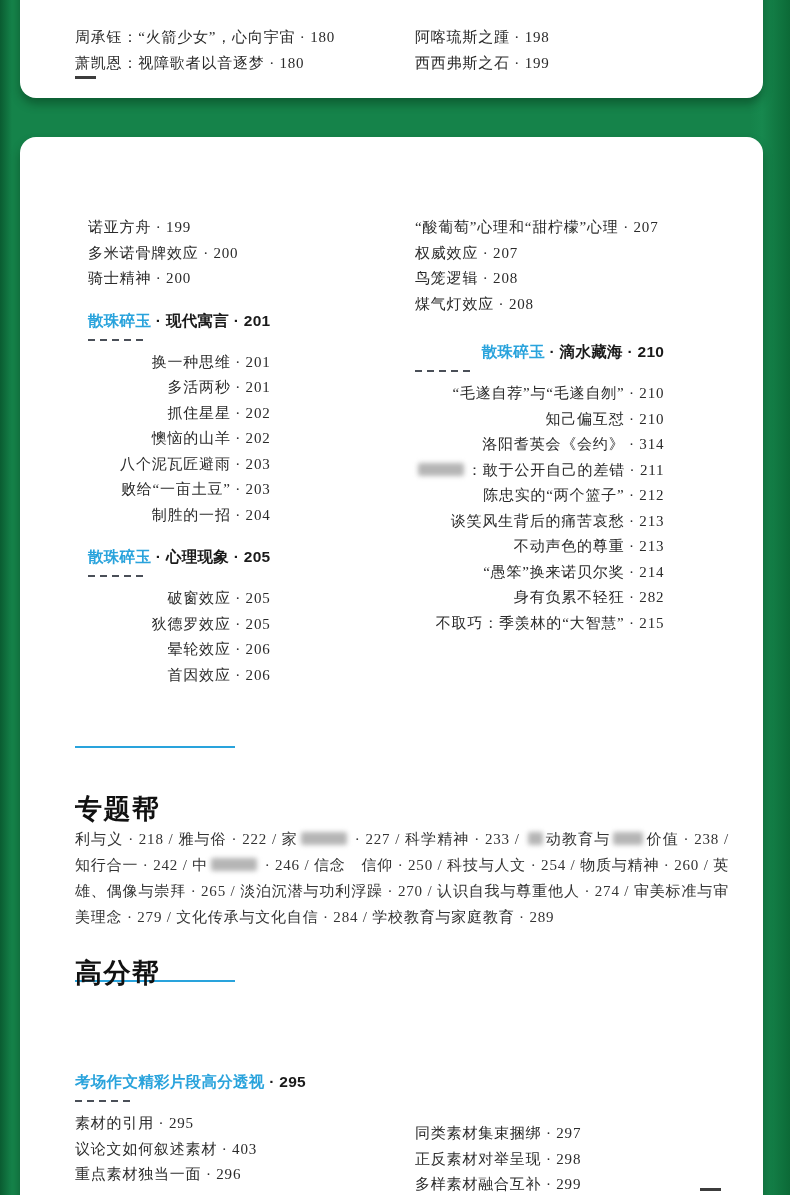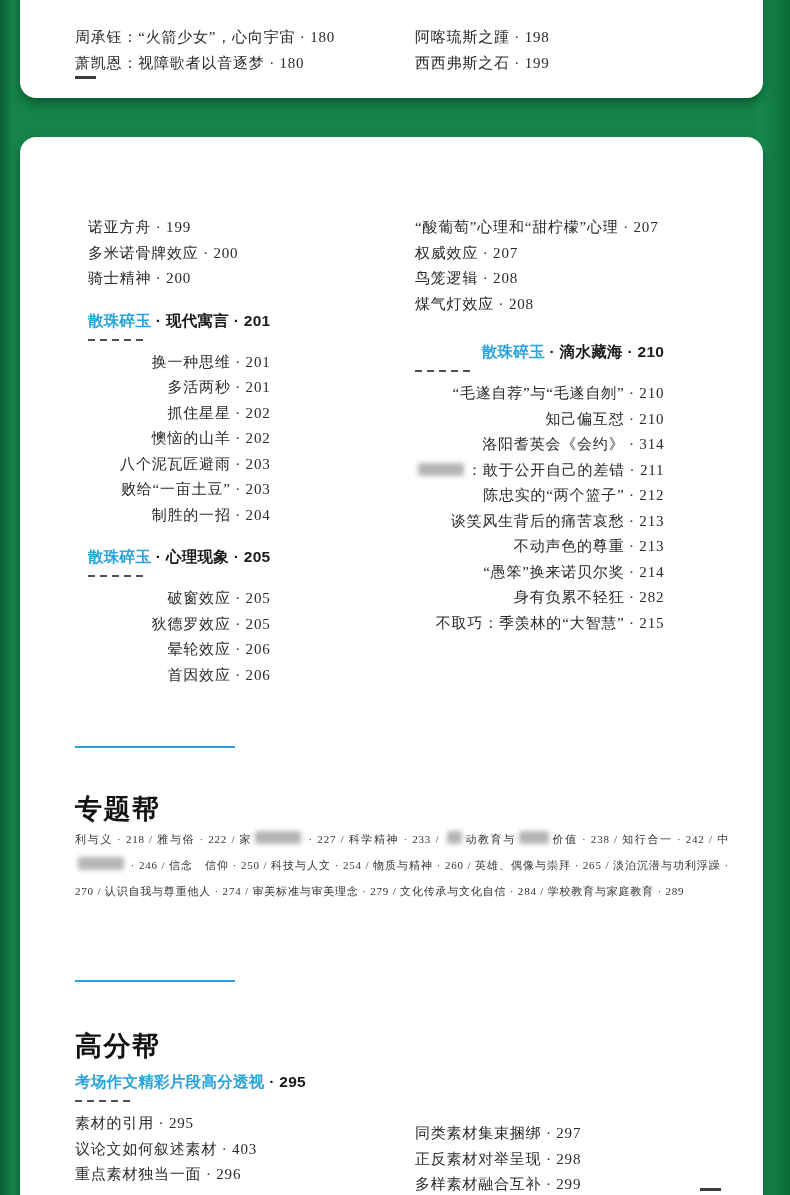--- a/index.html
+++ b/index.html
@@ -32,21 +32,21 @@
     background:repeating-linear-gradient(90deg,#4a4f58 0 7px,transparent 7px 12px);
   }
   .divider{position:absolute;width:160px;height:2px;background:#29a3dc;}
   .big-heading{
     position:absolute;font-size:27px;font-weight:800;color:#111;
     letter-spacing:1.5px;line-height:30px;
   }
   .topics-para{
     position:absolute;left:55px;width:654px;
     font-family:"Liberation Serif","DejaVu Serif",serif;
-    font-size:11px;line-height:26px;color:#333;
+    font-size:15px;line-height:26px;color:#333;
     text-align:justify;letter-spacing:0.8px;
   }
   .blurred{
     display:inline-block;height:13px;background:#b5b5b5;
     filter:blur(2.5px);border-radius:2px;vertical-align:-1px;margin:0 3px;
   }
   .page-dash{position:absolute;height:2.5px;background:#3c3c3c;width:21px;}
 </style>
 </head>
 <body>
@@ -128,21 +128,21 @@
           <div class="toc-item">不取巧：季羡林的“大智慧” · 215</div>
         </div>
     </div>
   </div>
 
   <div class="divider" style="left:55px;top:609px;"></div>
   <div class="big-heading" style="left:55px;top:637px;margin-top:20px;">专题帮</div>
   <div class="topics-para" style="top:689px;">利与义 · 218 / 雅与俗 · 222 / 家<span class="blurred" style="width: 46px;"></span> · 227 / 科学精神 · 233 / <span class="blurred" style="width: 15px;"></span>动教育与<span class="blurred" style="width: 30px;"></span>价值 · 238 / 知行合一 · 242 / 中<span class="blurred" style="width: 46px;"></span> · 246 / 信念　信仰 · 250 / 科技与人文 · 254 / 物质与精神 · 260 / 英雄、偶像与崇拜 · 265 / 淡泊沉潜与功利浮躁 · 270 / 认识自我与尊重他人 · 274 / 审美标准与审美理念 · 279 / 文化传承与文化自信 · 284 / 学校教育与家庭教育 · 289</div>
 
   <div class="divider" style="left:55px;top:843px;"></div>
-  <div class="big-heading" style="left:55px;top:894px;text-align:center;">高分帮</div>
+  <div class="big-heading" style="left:55px;top:821px;text-align:center;">高分帮</div>
 
   <div class="col" style="left:55px;top:915px;">
     <div class="sec-head">
       <span class="blue">考场作文精彩片段高分透视</span><span> · 295</span>
     </div>
     <div class="dashes"></div>
     <div>
         <div class="toc-item">素材的引用 · 295</div>
         <div class="toc-item">议论文如何叙述素材 · 403</div>
         <div class="toc-item">重点素材独当一面 · 296</div>

